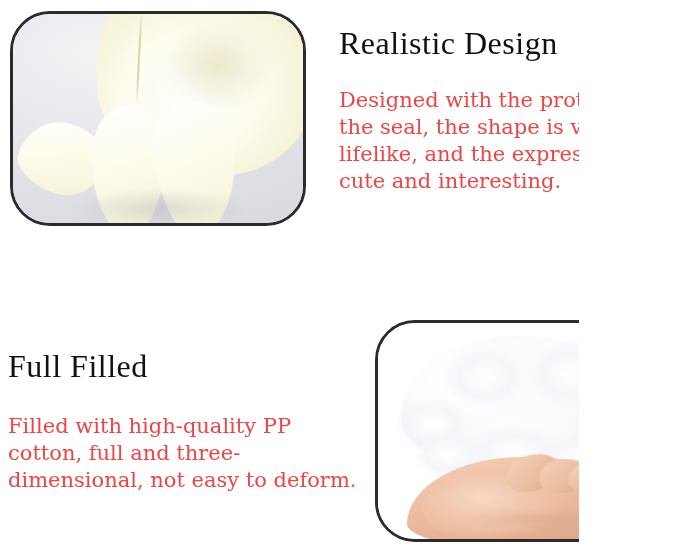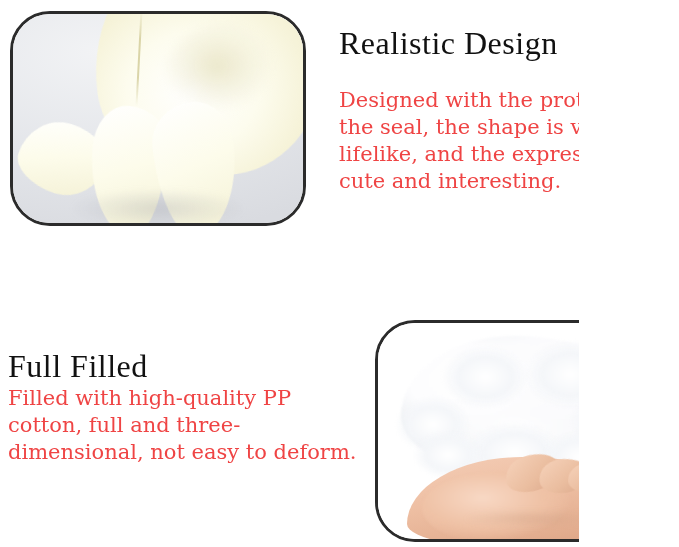--- a/index.html
+++ b/index.html
@@ -225,21 +225,21 @@
     color: #111111;
   }
   .feature-body {
     margin: 0;
     font-family: "DejaVu Serif", "Liberation Serif", serif;
     font-size: 21px;
     line-height: 27px;
     color: #ef4444;
   }
   #text-realistic .feature-body { margin-top: 25px; }
-  #text-filling .feature-body  { }
+  #text-filling .feature-body  { margin-top: 28px; }
 </style>
 </head>
 <body>
 
 <div id="infographic">
 
   <div class="photo-frame" id="frame-seal">
     <div class="photo-inner">
       <div class="seal-bg"></div>
       <div class="seal-body"></div>

